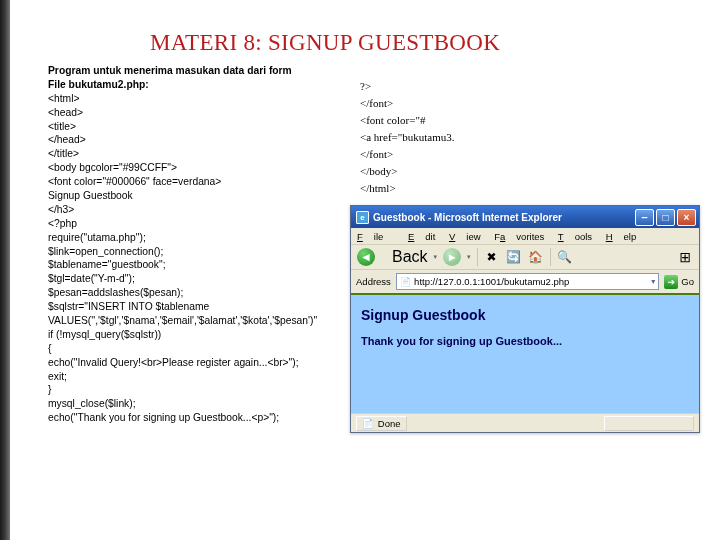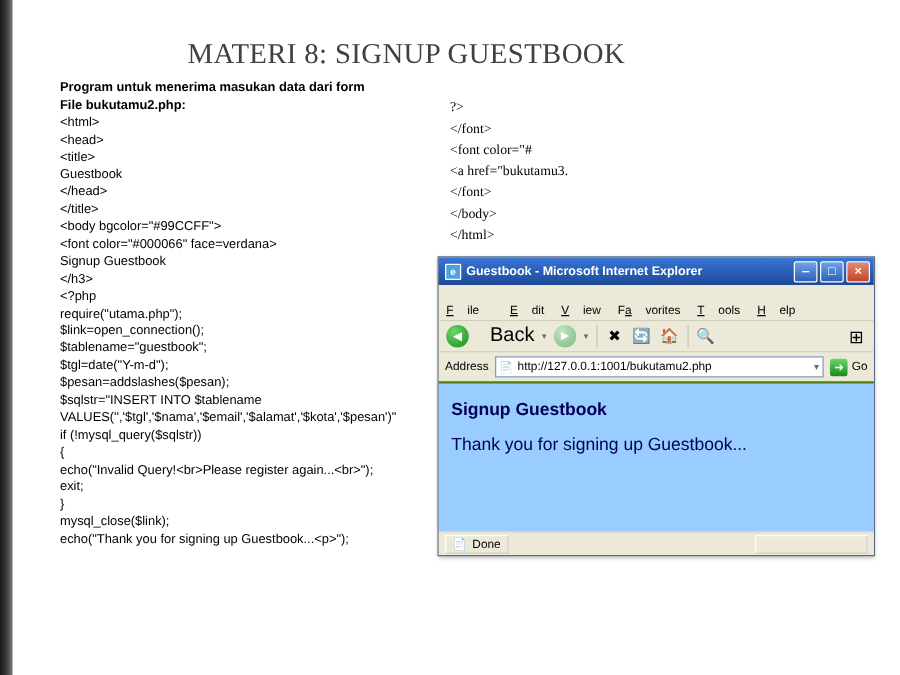--- a/index.html
+++ b/index.html
@@ -16,21 +16,21 @@
     left: 0; top: 0;
     width: 10px; height: 540px;
     background: linear-gradient(to right, #1a1a1a 0%, #3b3b3b 50%, #767676 100%);
   }
   .title-bar {
     position: absolute;
     left: 150px; top: 30px;
     font-family: "Times New Roman", serif;
     font-size: 23px;
     letter-spacing: 0.3px;
-    color: #404040;
+    color: #b91c1c;
   }
   .code-area {
     position: absolute;
     left: 48px; top: 64px;
     width: 300px;
     font-family: Liberation Sans, sans-serif;
     font-size: 10.3px;
     line-height: 1.35;
     color: #000;
   }
@@ -78,21 +78,21 @@
     background: linear-gradient(#6fa3e8,#2c60b6);
     border: 1px solid #fff;
     border-radius: 2px;
     margin-left: 2px;
     display: flex; align-items: center; justify-content: center;
     color: #fff; font-size: 10px; font-weight: bold;
   }
   .ie-titlebar .win-btn.close { background: linear-gradient(#e68a6a,#c1462a); }
   .ie-menubar {
     background: #ece9d8;
-    padding: 15px 6px 2px;
+    padding: 3px 6px 2px;
     font-size: 9.5px;
     color: #000;
     border-bottom: 1px solid #d0cdb8;
   }
   .ie-menubar span { margin-right: 11px; }
   .ie-menubar .u { text-decoration: underline; }
   .ie-toolbar {
     background: #ece9d8;
     padding: 3px 6px;
     display: flex;
@@ -158,22 +158,23 @@
   .ie-content .heading {
     font-family: Verdana, sans-serif;
     font-weight: bold;
     color: #000055;
     font-size: 14px;
     margin-bottom: 12px;
   }
   .ie-content .thankyou {
     font-family: Verdana, sans-serif;
     color: #000055;
-    font-size: 14px;
+    font-size: 11px;
     margin-bottom: 14px;
+    font-weight: bold;
   }
   .ie-content .links {
     font-family: Verdana, sans-serif;
     font-size: 10px;
   }
   .ie-content .links a {
     color: #0000cc;
     text-decoration: underline;
     margin-right: 8px;
   }
@@ -203,21 +204,20 @@
 <div class="left-stripe"></div>
 
 <div class="title-bar">MATERI 8: SIGNUP GUESTBOOK</div>
 
 <div class="code-area">
   <div class="bold">Program untuk menerima masukan data dari form</div>
   <div class="bold">File bukutamu2.php:</div>
   <div>&lt;html&gt;</div>
   <div>&lt;head&gt;</div>
   <div>&lt;title&gt;</div>
-  <div>Guestbook</div>
   <div>&lt;/head&gt;</div>
   <div>&lt;/title&gt;</div>
   <div>&lt;body bgcolor="#99CCFF"&gt;</div>
   <div>&lt;font color="#000066" face=verdana&gt;</div>
   <div>Signup Guestbook</div>
   <div>&lt;/h3&gt;</div>
   <div>&lt;?php</div>
   <div>require("utama.php");</div>
   <div>$link=open_connection();</div>
   <div>$tablename="guestbook";</div>

